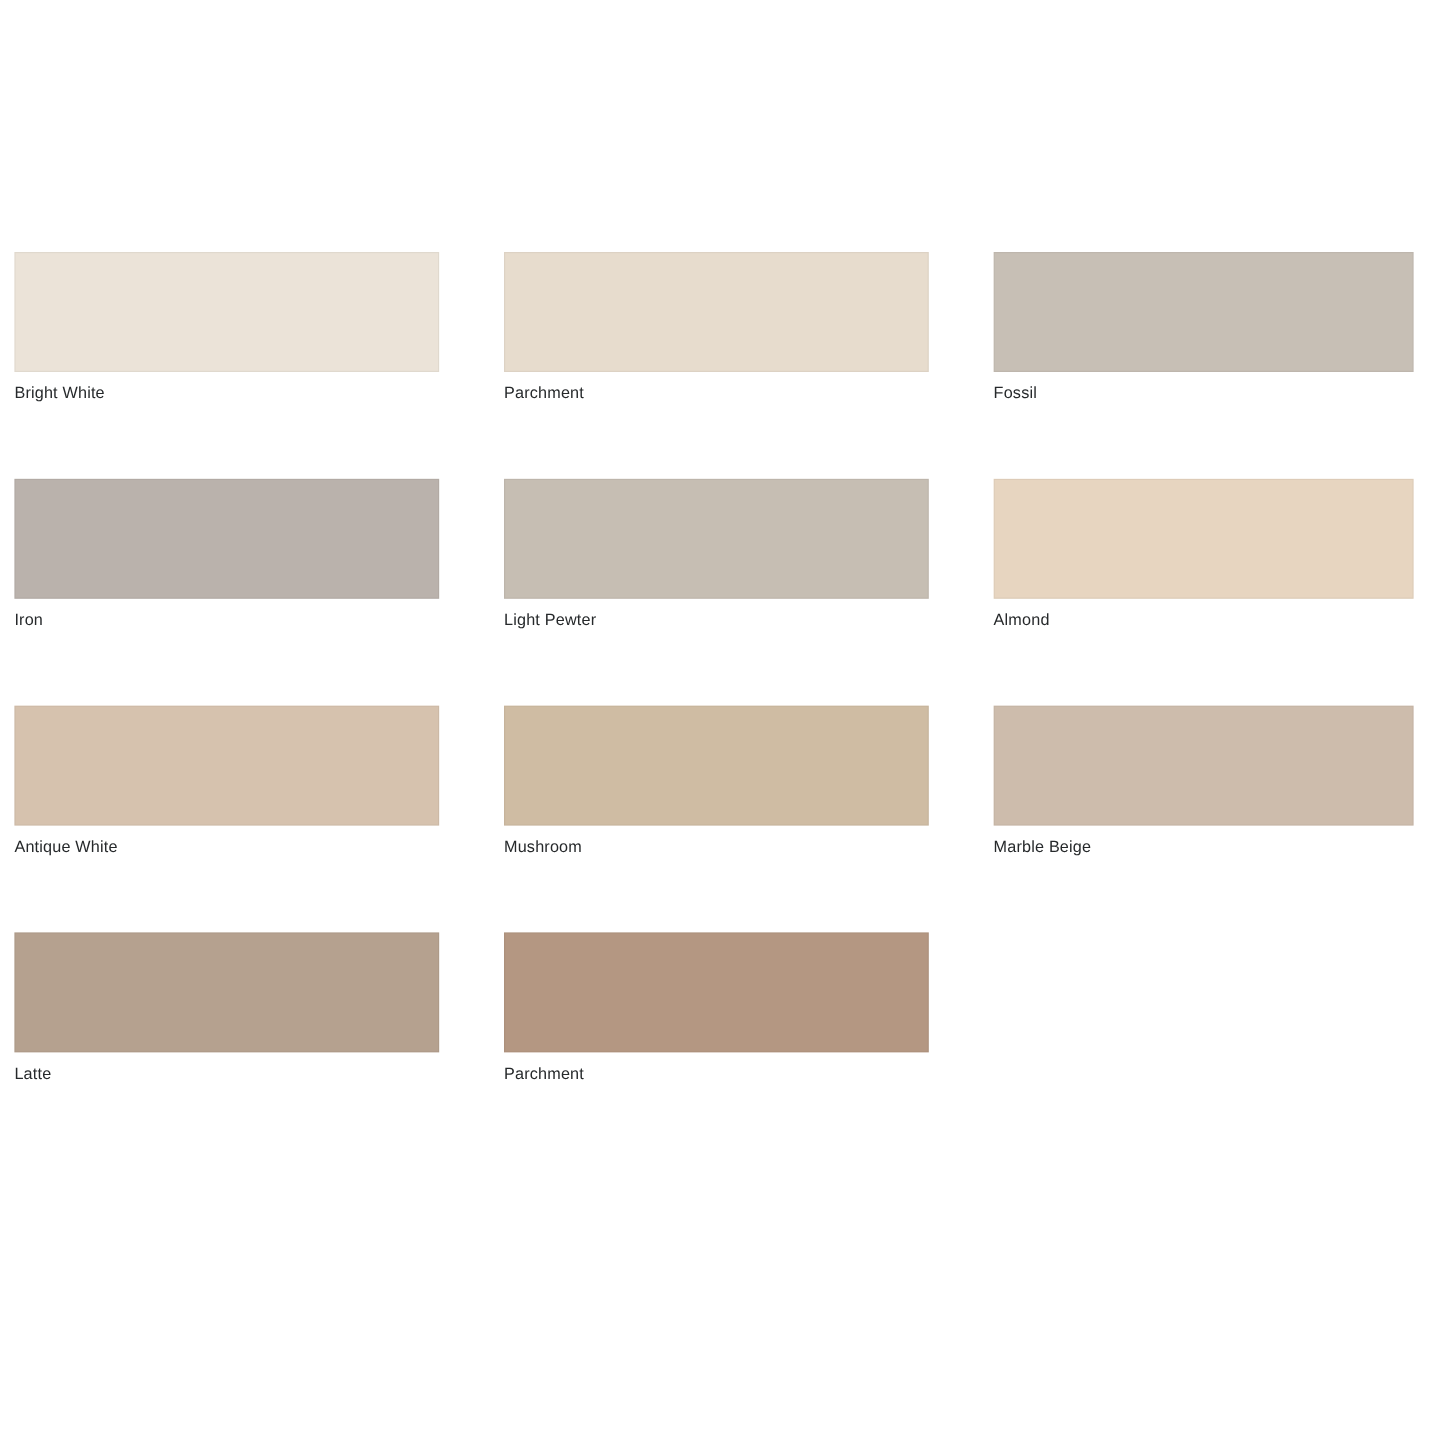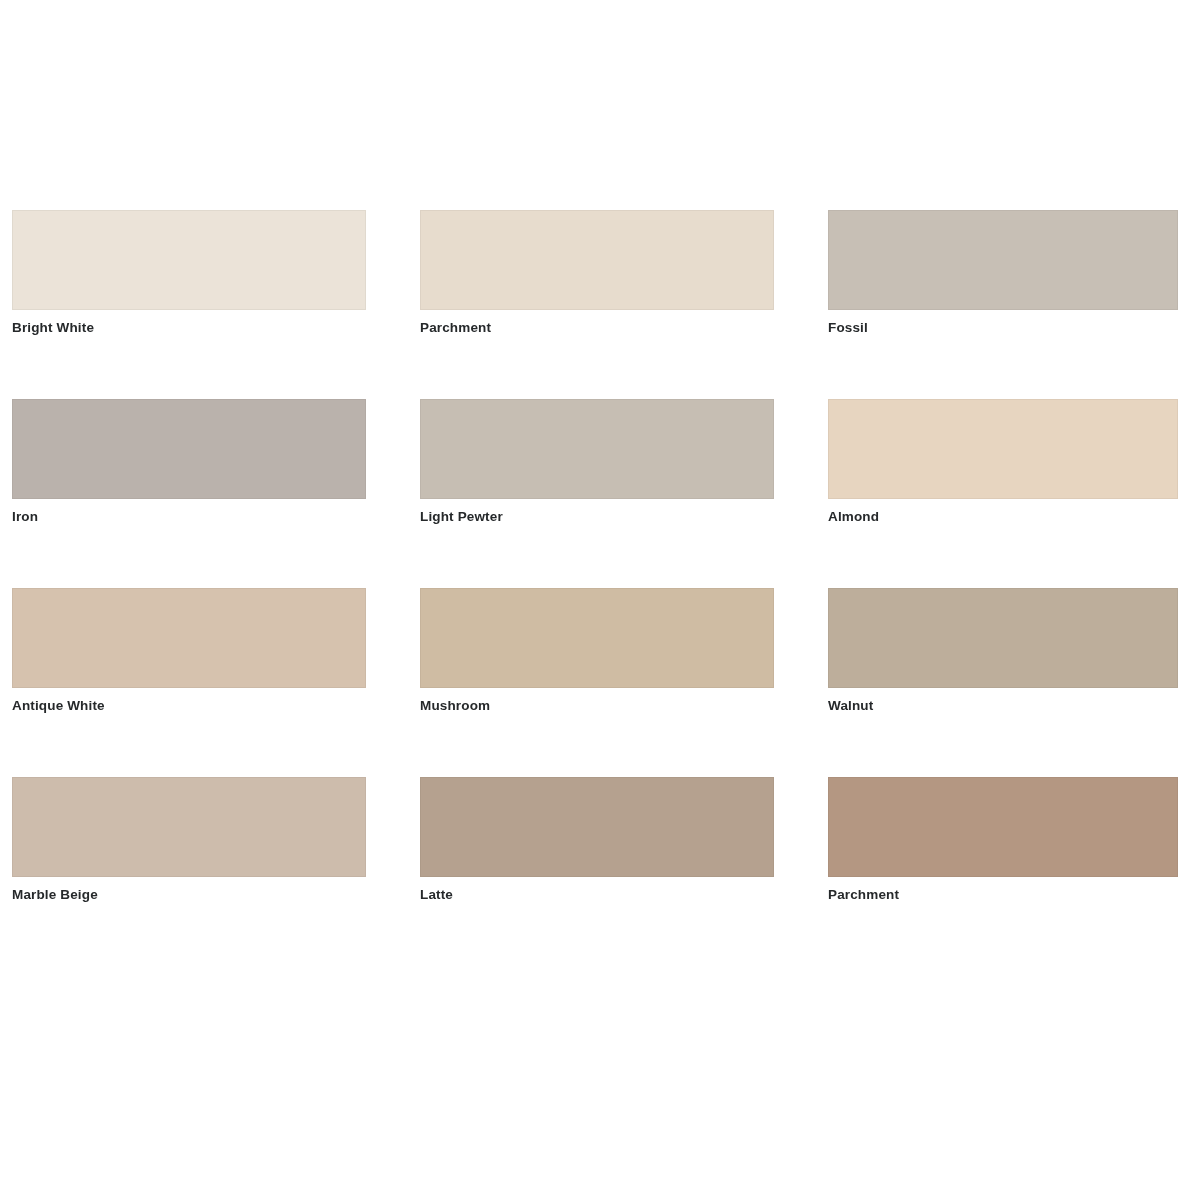--- a/index.html
+++ b/index.html
@@ -28,21 +28,20 @@
     grid-template-columns: 354px 354px 350px;
     column-gap: 54px;
     row-gap: 63px;
     margin-left: 12px;
     width: 1170px;
   }
 
   .swatch-cell {
     display: block;
     width: 100%;
-    font-weight: bold;
   }
 
   .swatch-chip {
     display: block;
     width: 100%;
     height: 100px;
     box-shadow: inset 0 0 0 1px rgba(0, 0, 0, 0.045);
   }
 
   .swatch-label {
@@ -86,24 +85,20 @@
       </div>
       <div class="swatch-cell">
         <div class="swatch-chip" style="background-color: rgb(214, 194, 174);"></div>
         <span class="swatch-label">Antique White</span>
       </div>
       <div class="swatch-cell">
         <div class="swatch-chip" style="background-color: rgb(207, 188, 163);"></div>
         <span class="swatch-label">Mushroom</span>
       </div>
       <div class="swatch-cell">
-        <div class="swatch-chip" style="background-color: rgb(189, 174, 155);"></div>
-        <span class="swatch-label">Walnut</span>
-      </div>
-      <div class="swatch-cell">
         <div class="swatch-chip" style="background-color: rgb(205, 188, 172);"></div>
         <span class="swatch-label">Marble Beige</span>
       </div>
       <div class="swatch-cell">
         <div class="swatch-chip" style="background-color: rgb(181, 161, 143);"></div>
         <span class="swatch-label">Latte</span>
       </div>
       <div class="swatch-cell">
         <div class="swatch-chip" style="background-color: rgb(180, 151, 130);"></div>
         <span class="swatch-label">Parchment</span>

